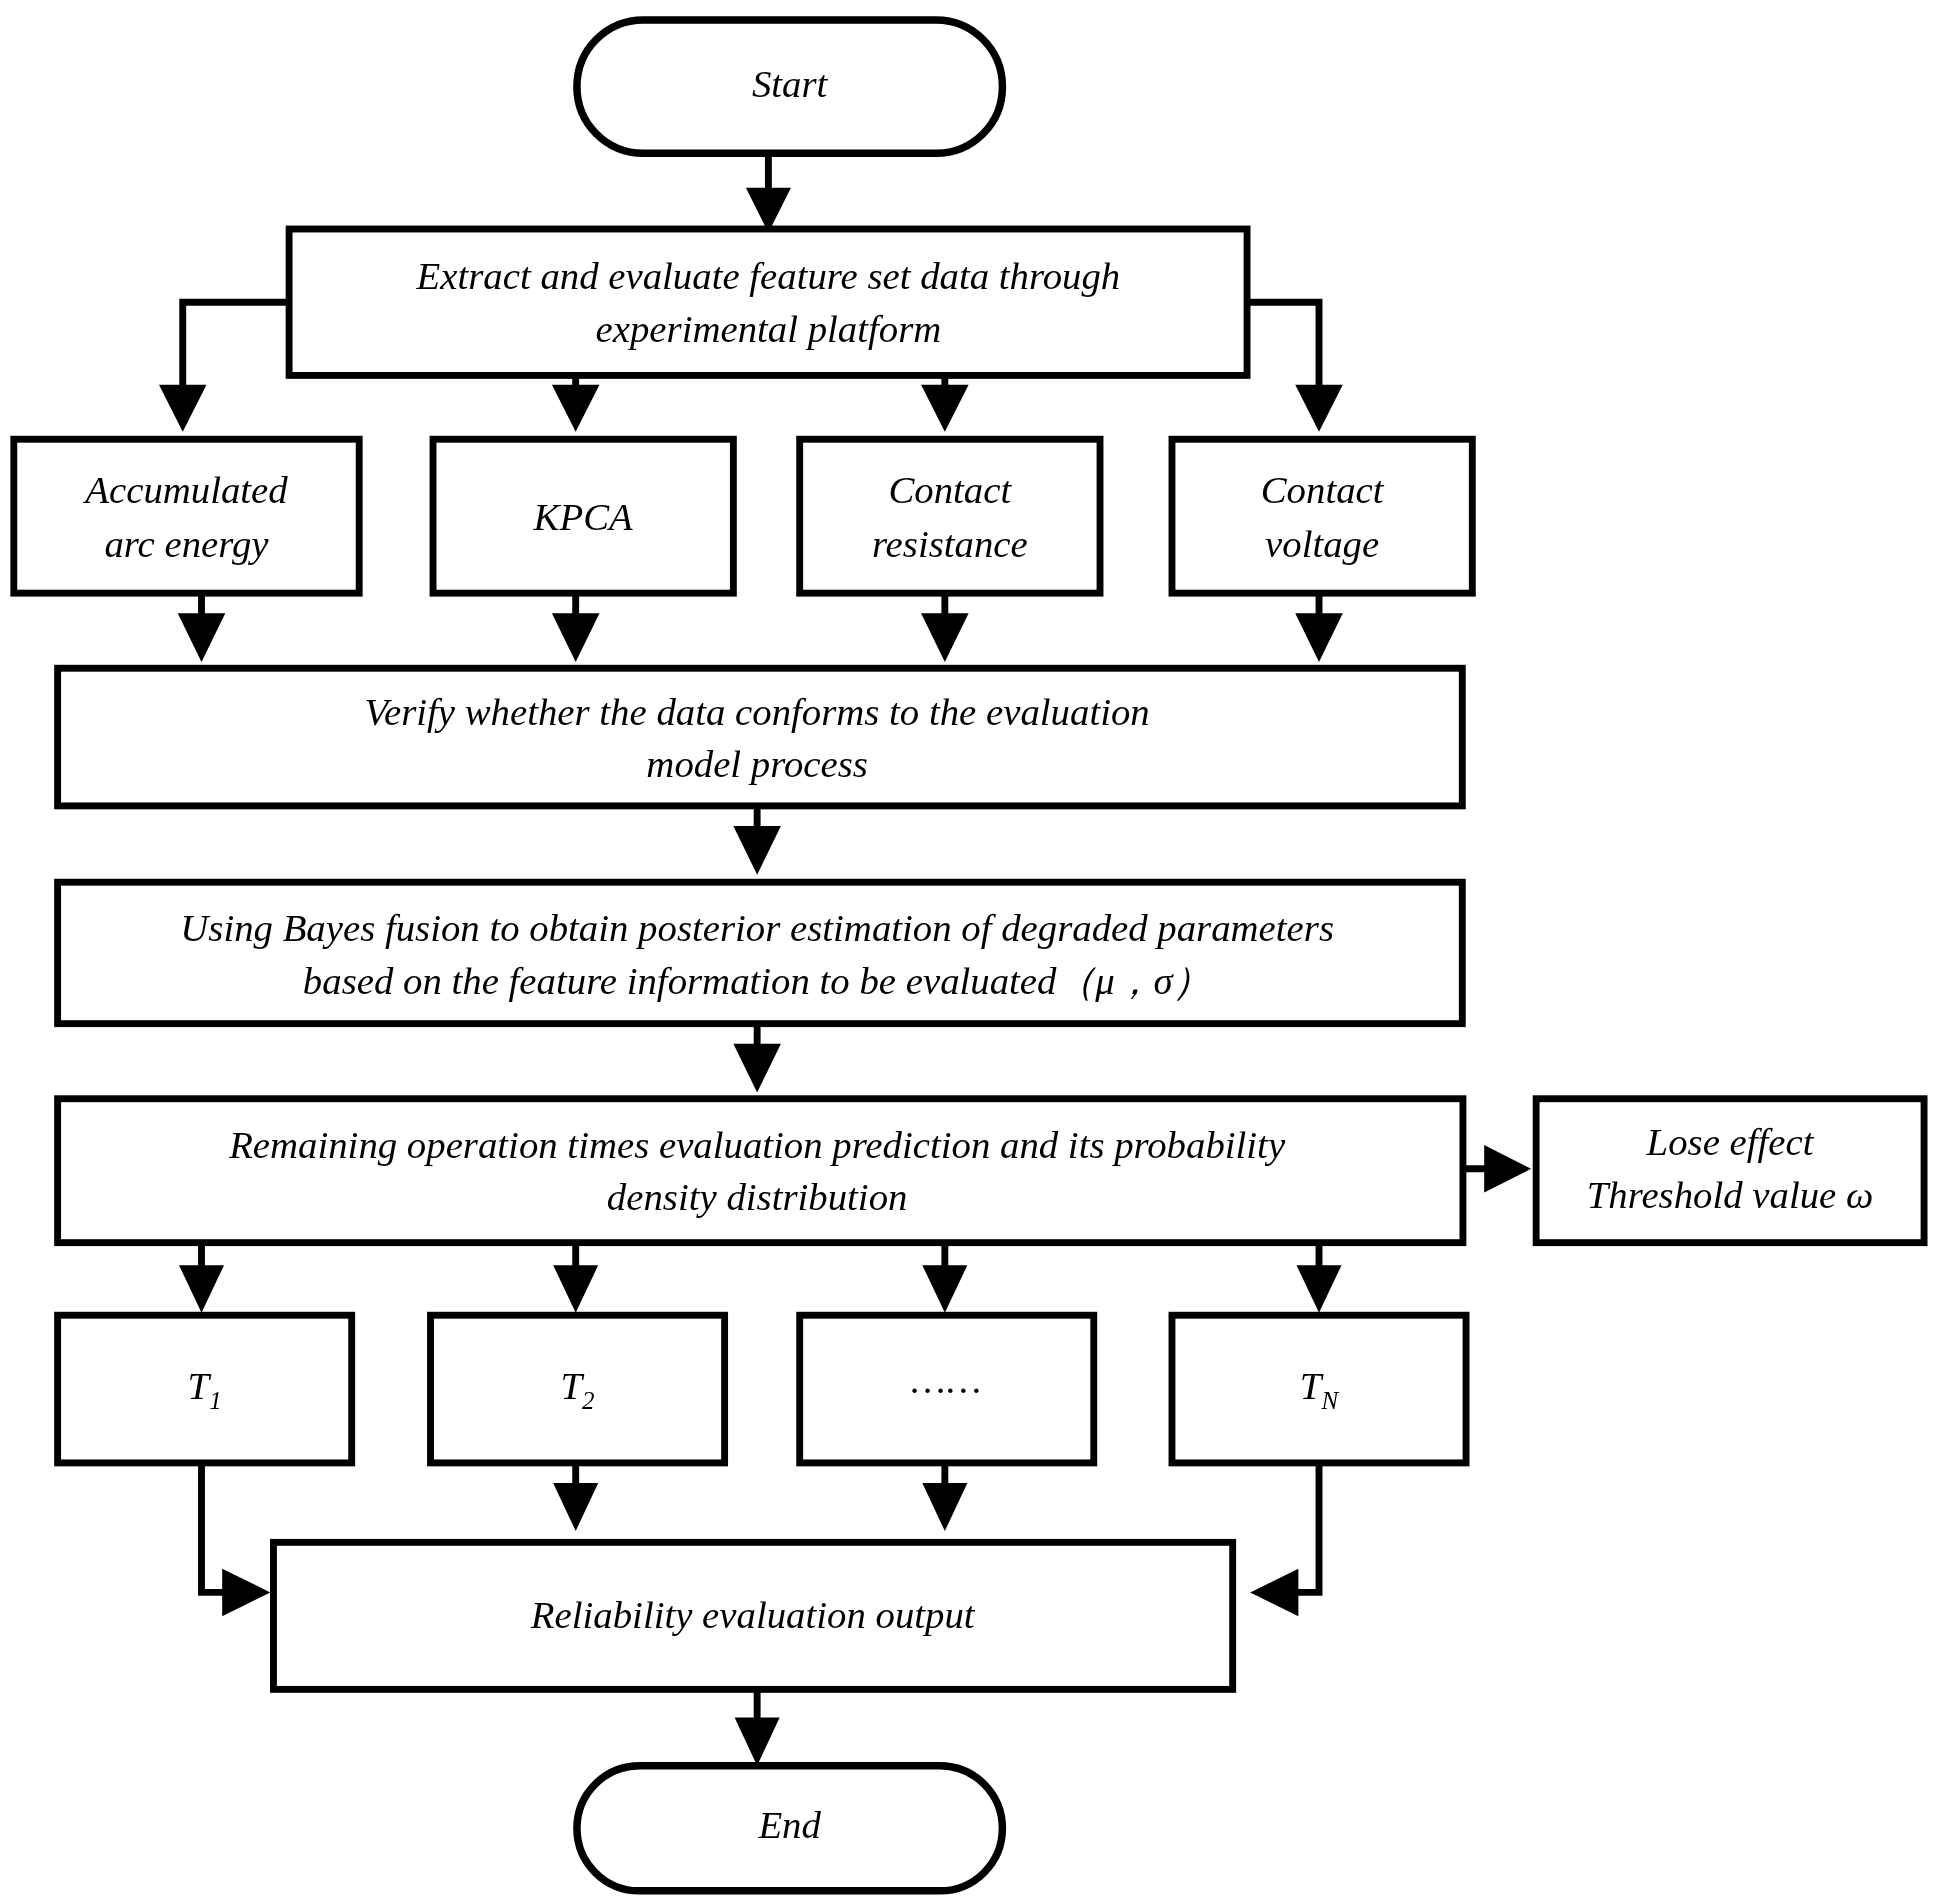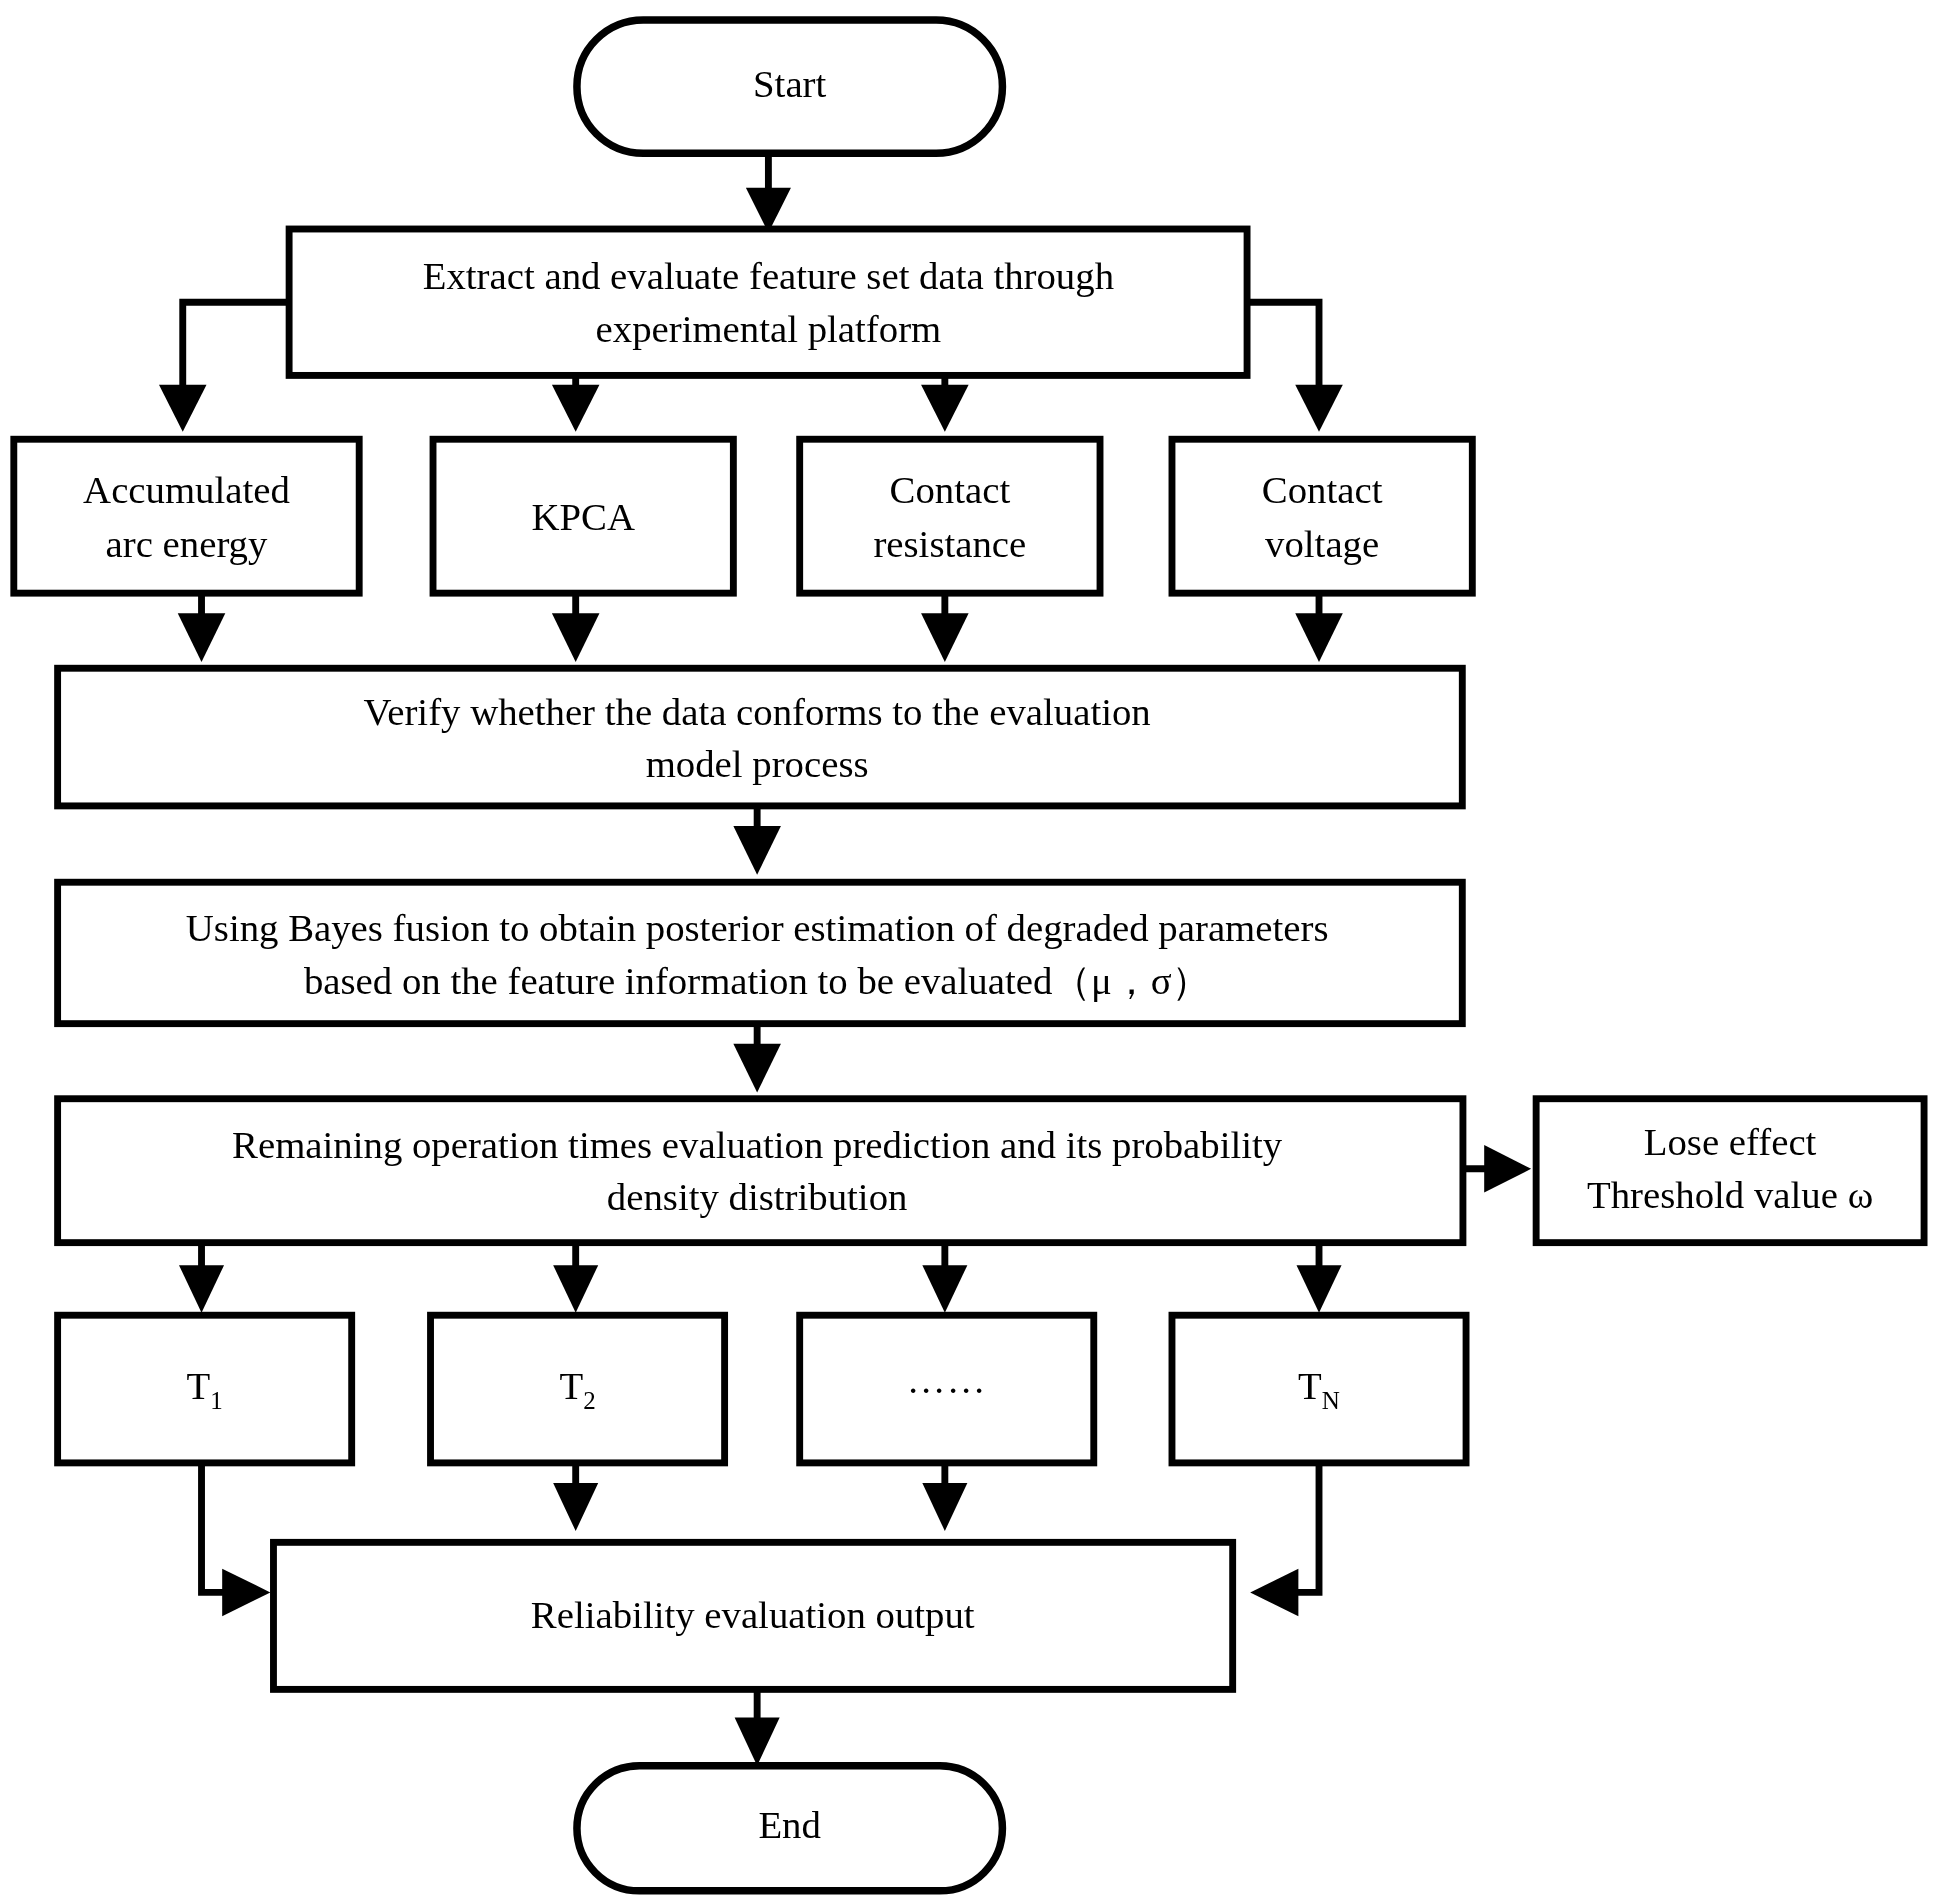--- a/index.html
+++ b/index.html
@@ -12,20 +12,21 @@
     width: 1936px;
     height: 1899px;
     font-family: "Liberation Serif", "DejaVu Serif", serif;
     overflow: hidden;
   }
   #flow-root {
     position: relative;
     width: 1936px;
     height: 1869px;
     background: #ffffff;
+    font-style: italic;
   }
   svg.flow-svg {
     position: absolute;
     top: 0;
     left: 0;
     width: 1936px;
     height: 1899px;
     display: block;
   }
   .node-shape {

